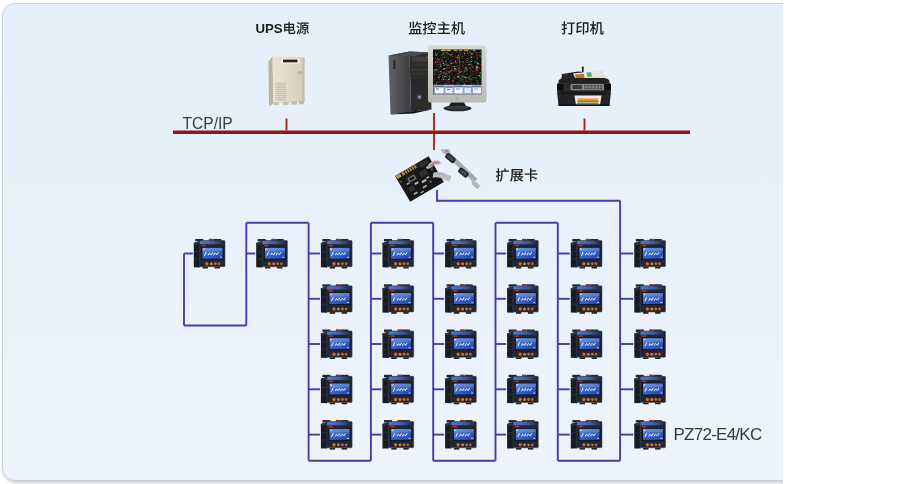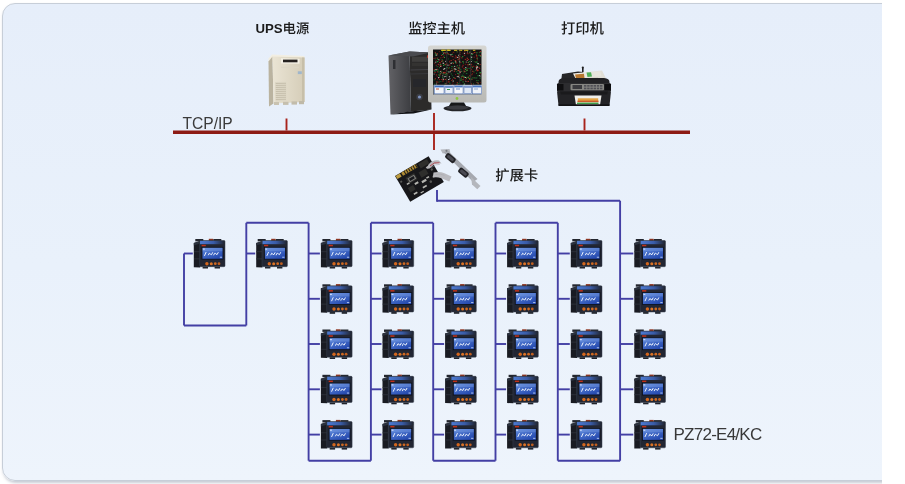--- a/index.html
+++ b/index.html
@@ -1,14 +1,14 @@
 <!DOCTYPE html>
 <html><head><meta charset="utf-8"><style>
 html,body{margin:0;padding:0;background:#fff;}
-#wrap{position:relative;width:882px;height:484px;overflow:hidden;font-family:"Liberation Sans",sans-serif;}
+#wrap{position:relative;width:783px;height:484px;overflow:hidden;font-family:"Liberation Sans",sans-serif;}
 #panel{position:absolute;left:2px;top:3px;width:897px;height:476px;border-radius:13px;
 background:linear-gradient(180deg,#e6eefa 0%,#e9f1fb 55%,#eef4fc 100%);
 border:1px solid #c7ced8;box-shadow:1px 2px 3px rgba(130,140,160,.45);}
 svg{position:absolute;left:0;top:0;}
 </style></head>
 <body>
 <div id="wrap">
 <div id="panel"></div>
 <svg width="905" height="484" viewBox="0 0 905 484">
 <defs>

